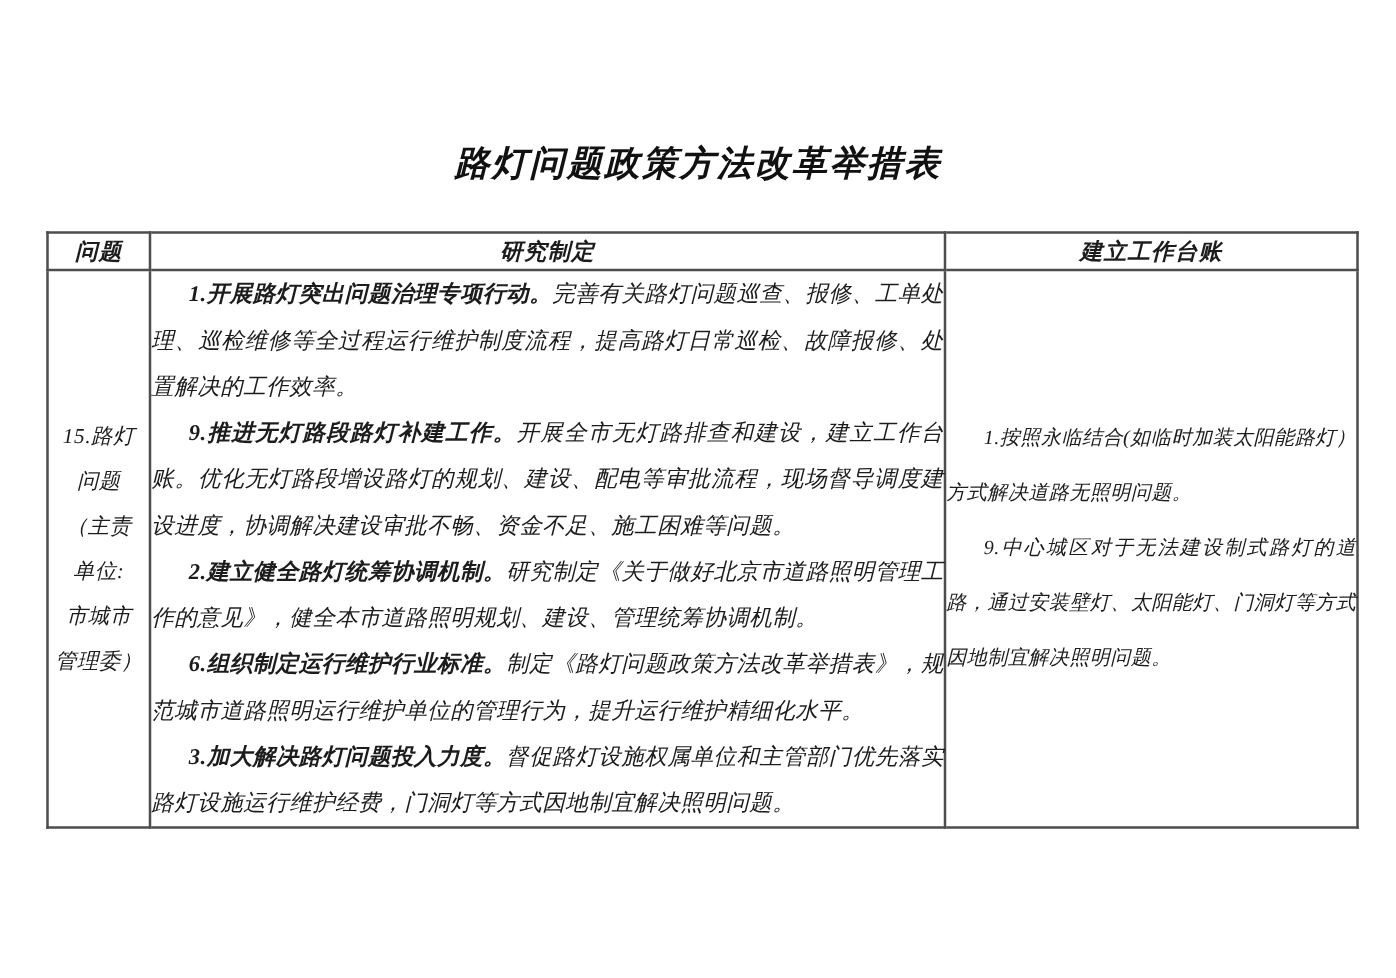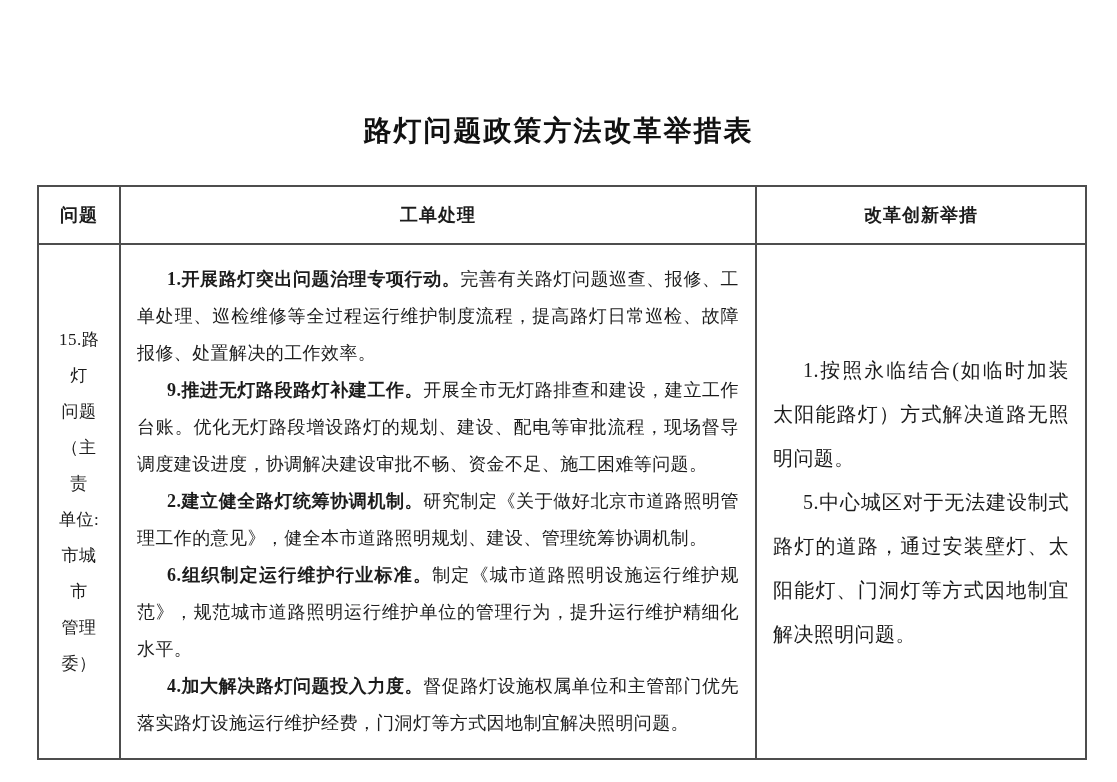--- a/index.html
+++ b/index.html
@@ -5,21 +5,21 @@
   :root { --border: #4d4d4d; --ink: #1c1c1c; }
   * { box-sizing: border-box; }
   html, body {
     margin: 0; padding: 0;
     width: 1117px; height: 782px;
     background: #ffffff;
     font-family: "Liberation Serif", "DejaVu Serif", serif;
     color: var(--ink);
     overflow: hidden;
   }
-  .page { position: relative; width: 1117px; height: 782px; background: #fff; }
+  .page { position: relative; width: 1117px; height: 782px; background: #fff; font-style: italic; }
 
   .title {
     position: absolute;
     top: 112px; left: 0; width: 100%;
     margin: 0;
     text-align: center;
     font-size: 28px;
     font-weight: bold;
     letter-spacing: 2px;
     color: #111;
@@ -27,21 +27,21 @@
 
   table.tbl {
     position: absolute;
     left: 37px; top: 185px;
     width: 1048px;
     border-collapse: collapse;
     table-layout: fixed;
   }
   .tbl th, .tbl td {
     border: 2px solid var(--border);
-    padding: 16px;
+    padding: 0;
   }
   .tbl thead th {
     height: 30px;
     font-size: 18px;
     font-weight: bold;
     text-align: center;
     vertical-align: middle;
     letter-spacing: 1px;
   }
   .tbl tbody tr { height: 445px; }
@@ -60,21 +60,21 @@
     font-size: 18px;
     line-height: 37px;
     text-align: justify;
     letter-spacing: 0.4px;
   }
   .cell-policy .para { margin: 0; text-indent: 30px; }
   .cell-policy .para b { font-weight: bold; }
   .cell-reform {
     vertical-align: middle;
     padding: 0 13px;
-    font-size: 20px;
+    font-size: 16px;
     line-height: 44px;
     text-align: justify;
     letter-spacing: 0.4px;
   }
   .cell-reform .para { margin: 0; text-indent: 30px; }
 </style>
 </head>
 <body>
 
 <div class="page">
@@ -82,39 +82,39 @@
 
   <table class="tbl">
     <colgroup>
       <col style="width:82px">
       <col style="width:636px">
       <col style="width:330px">
     </colgroup>
     <thead>
       <tr>
         <th>问题</th>
-        <th>工单处理</th>
-        <th>改革创新举措</th>
+        <th>研究制定</th>
+        <th>建立工作台账</th>
       </tr>
     </thead>
     <tbody>
       <tr>
         <td class="cell-problem">15.路灯
 问题
 （主责
 单位:
 市城市
 管理委）</td>
         <td class="cell-policy">
             <p class="para"><b>1.开展路灯突出问题治理专项行动。</b><span>完善有关路灯问题巡查、报修、工单处理、巡检维修等全过程运行维护制度流程，提高路灯日常巡检、故障报修、处置解决的工作效率。</span></p>
             <p class="para"><b>9.推进无灯路段路灯补建工作。</b><span>开展全市无灯路排查和建设，建立工作台账。优化无灯路段增设路灯的规划、建设、配电等审批流程，现场督导调度建设进度，协调解决建设审批不畅、资金不足、施工困难等问题。</span></p>
             <p class="para"><b>2.建立健全路灯统筹协调机制。</b><span>研究制定《关于做好北京市道路照明管理工作的意见》，健全本市道路照明规划、建设、管理统筹协调机制。</span></p>
-            <p class="para"><b>6.组织制定运行维护行业标准。</b><span>制定《城市道路照明设施运行维护规范》，规范城市道路照明运行维护单位的管理行为，提升运行维护精细化水平。</span></p>
-            <p class="para"><b>4.加大解决路灯问题投入力度。</b><span>督促路灯设施权属单位和主管部门优先落实路灯设施运行维护经费，门洞灯等方式因地制宜解决照明问题。</span></p>
+            <p class="para"><b>6.组织制定运行维护行业标准。</b><span>制定《路灯问题政策方法改革举措表》，规范城市道路照明运行维护单位的管理行为，提升运行维护精细化水平。</span></p>
+            <p class="para"><b>3.加大解决路灯问题投入力度。</b><span>督促路灯设施权属单位和主管部门优先落实路灯设施运行维护经费，门洞灯等方式因地制宜解决照明问题。</span></p>
           </td>
         <td class="cell-reform">
             <p class="para">1.按照永临结合(如临时加装太阳能路灯）方式解决道路无照明问题。</p>
-            <p class="para">5.中心城区对于无法建设制式路灯的道路，通过安装壁灯、太阳能灯、门洞灯等方式因地制宜解决照明问题。</p>
+            <p class="para">9.中心城区对于无法建设制式路灯的道路，通过安装壁灯、太阳能灯、门洞灯等方式因地制宜解决照明问题。</p>
           </td>
       </tr>
     </tbody>
   </table>
 </div>
 
 </body></html>

